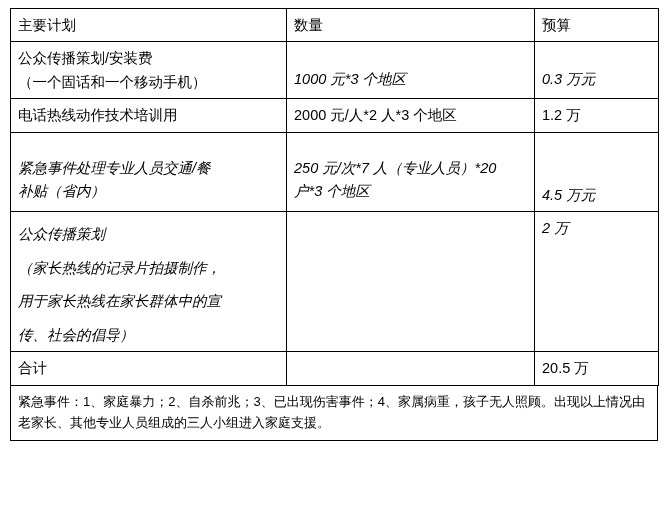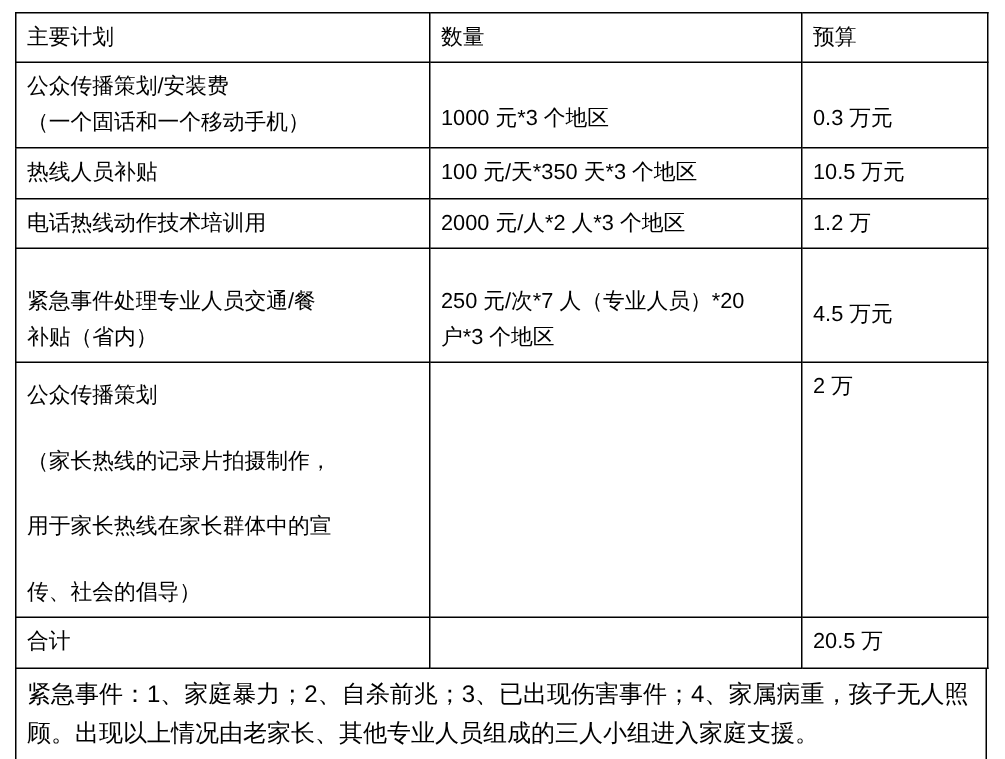--- a/index.html
+++ b/index.html
@@ -39,36 +39,36 @@
   col.c3 { width: 124px; }
   .cell-p {
     margin: 0;
     padding: 0;
   }
   .cell-p + .cell-p {
     margin-top: 1px;
   }
   .row-tall td { height: 38px; }
   .pub-cell .cell-p + .cell-p {
-    margin-top: 21px;
+    margin-top: 11px;
   }
   .note {
     border: 1px solid #000000;
     border-top: none;
     width: 648px;
     box-sizing: border-box;
-    font-size: 16px;
+    font-size: 13px;
     line-height: 1.62;
     padding: 5px 7px 7px 7px;
     word-break: break-all;
   }
   .note p {
     margin: 0;
   }
-  .vtop { vertical-align: top; }
+  .vtop { vertical-align: top; font-style: italic; }
 </style>
 </head>
 <body>
 
 <div class="page">
 
   <table class="budget">
     <colgroup>
       <col class="c1">
       <col class="c2">
@@ -93,31 +93,20 @@
           <p class="cell-p">（一个固话和一个移动手机）</p>
         </td>
         <td class="vtop">
           <p class="cell-p" style="margin-top:21px;">1000 元*3 个地区</p>
         </td>
         <td class="vtop">
           <p class="cell-p" style="margin-top:21px;">0.3 万元</p>
         </td>
       </tr>
 
-      <tr>
-        <td>
-          <p class="cell-p">热线人员补贴</p>
-        </td>
-        <td>
-          <p class="cell-p">100 元/天*350 天*3 个地区</p>
-        </td>
-        <td>
-          <p class="cell-p">10.5 万元</p>
-        </td>
-      </tr>
 
       <tr>
         <td>
           <p class="cell-p">电话热线动作技术培训用</p>
         </td>
         <td>
           <p class="cell-p">2000 元/人*2 人*3 个地区</p>
         </td>
         <td>
           <p class="cell-p">1.2 万</p>
@@ -127,21 +116,21 @@
       <tr class="row-tall">
         <td class="vtop">
           <p class="cell-p" style="margin-top:19px;">紧急事件处理专业人员交通/餐</p>
           <p class="cell-p">补贴（省内）</p>
         </td>
         <td class="vtop">
           <p class="cell-p" style="margin-top:19px;">250 元/次*7 人（专业人员）*20</p>
           <p class="cell-p">户*3 个地区</p>
         </td>
         <td class="vtop">
-          <p class="cell-p" style="margin-top:28px;">4.5 万元</p>
+          <p class="cell-p" style="margin-top:46px;">4.5 万元</p>
         </td>
       </tr>
 
       <tr>
         <td class="pub-cell vtop">
           <p class="cell-p" style="margin-top:6px;">公众传播策划</p>
           <p class="cell-p">（家长热线的记录片拍摄制作，</p>
           <p class="cell-p">用于家长热线在家长群体中的宣</p>
           <p class="cell-p">传、社会的倡导）</p>
         </td>

